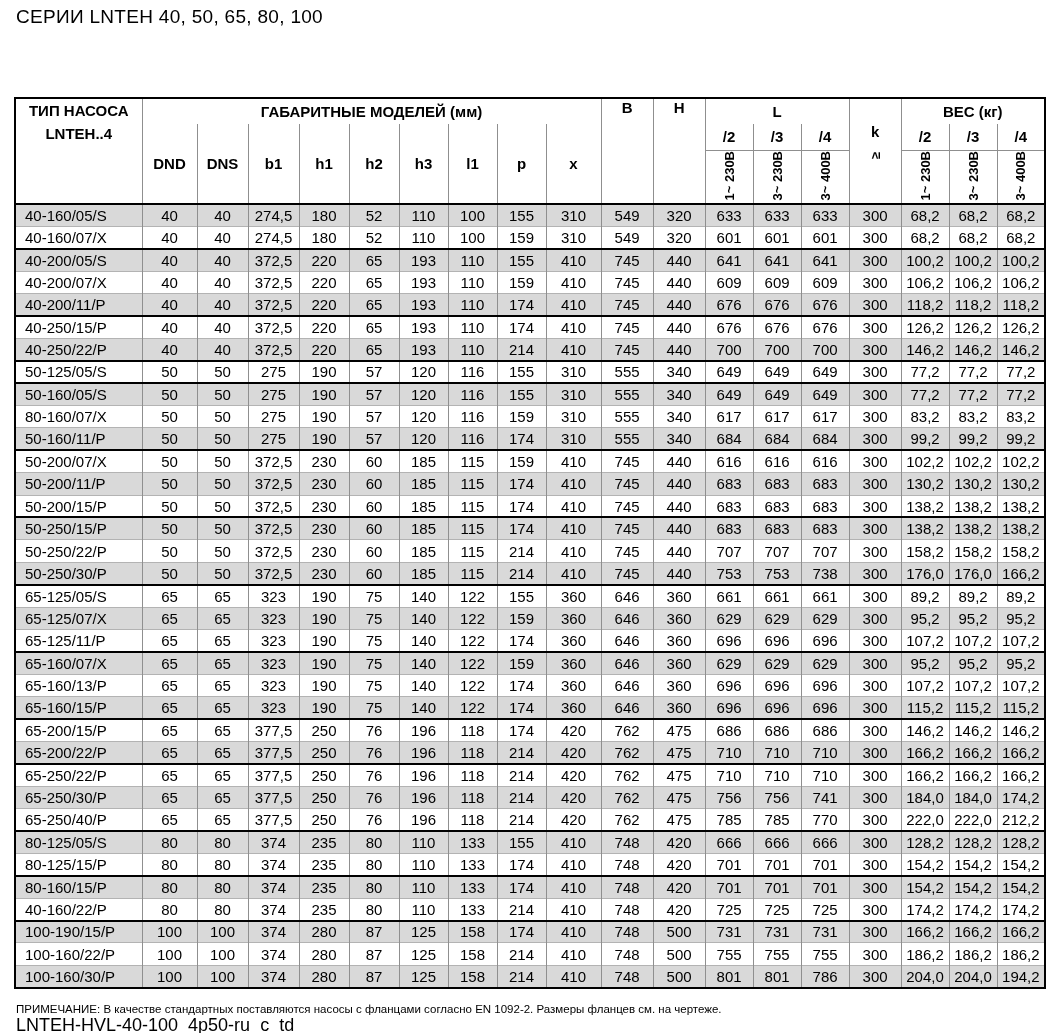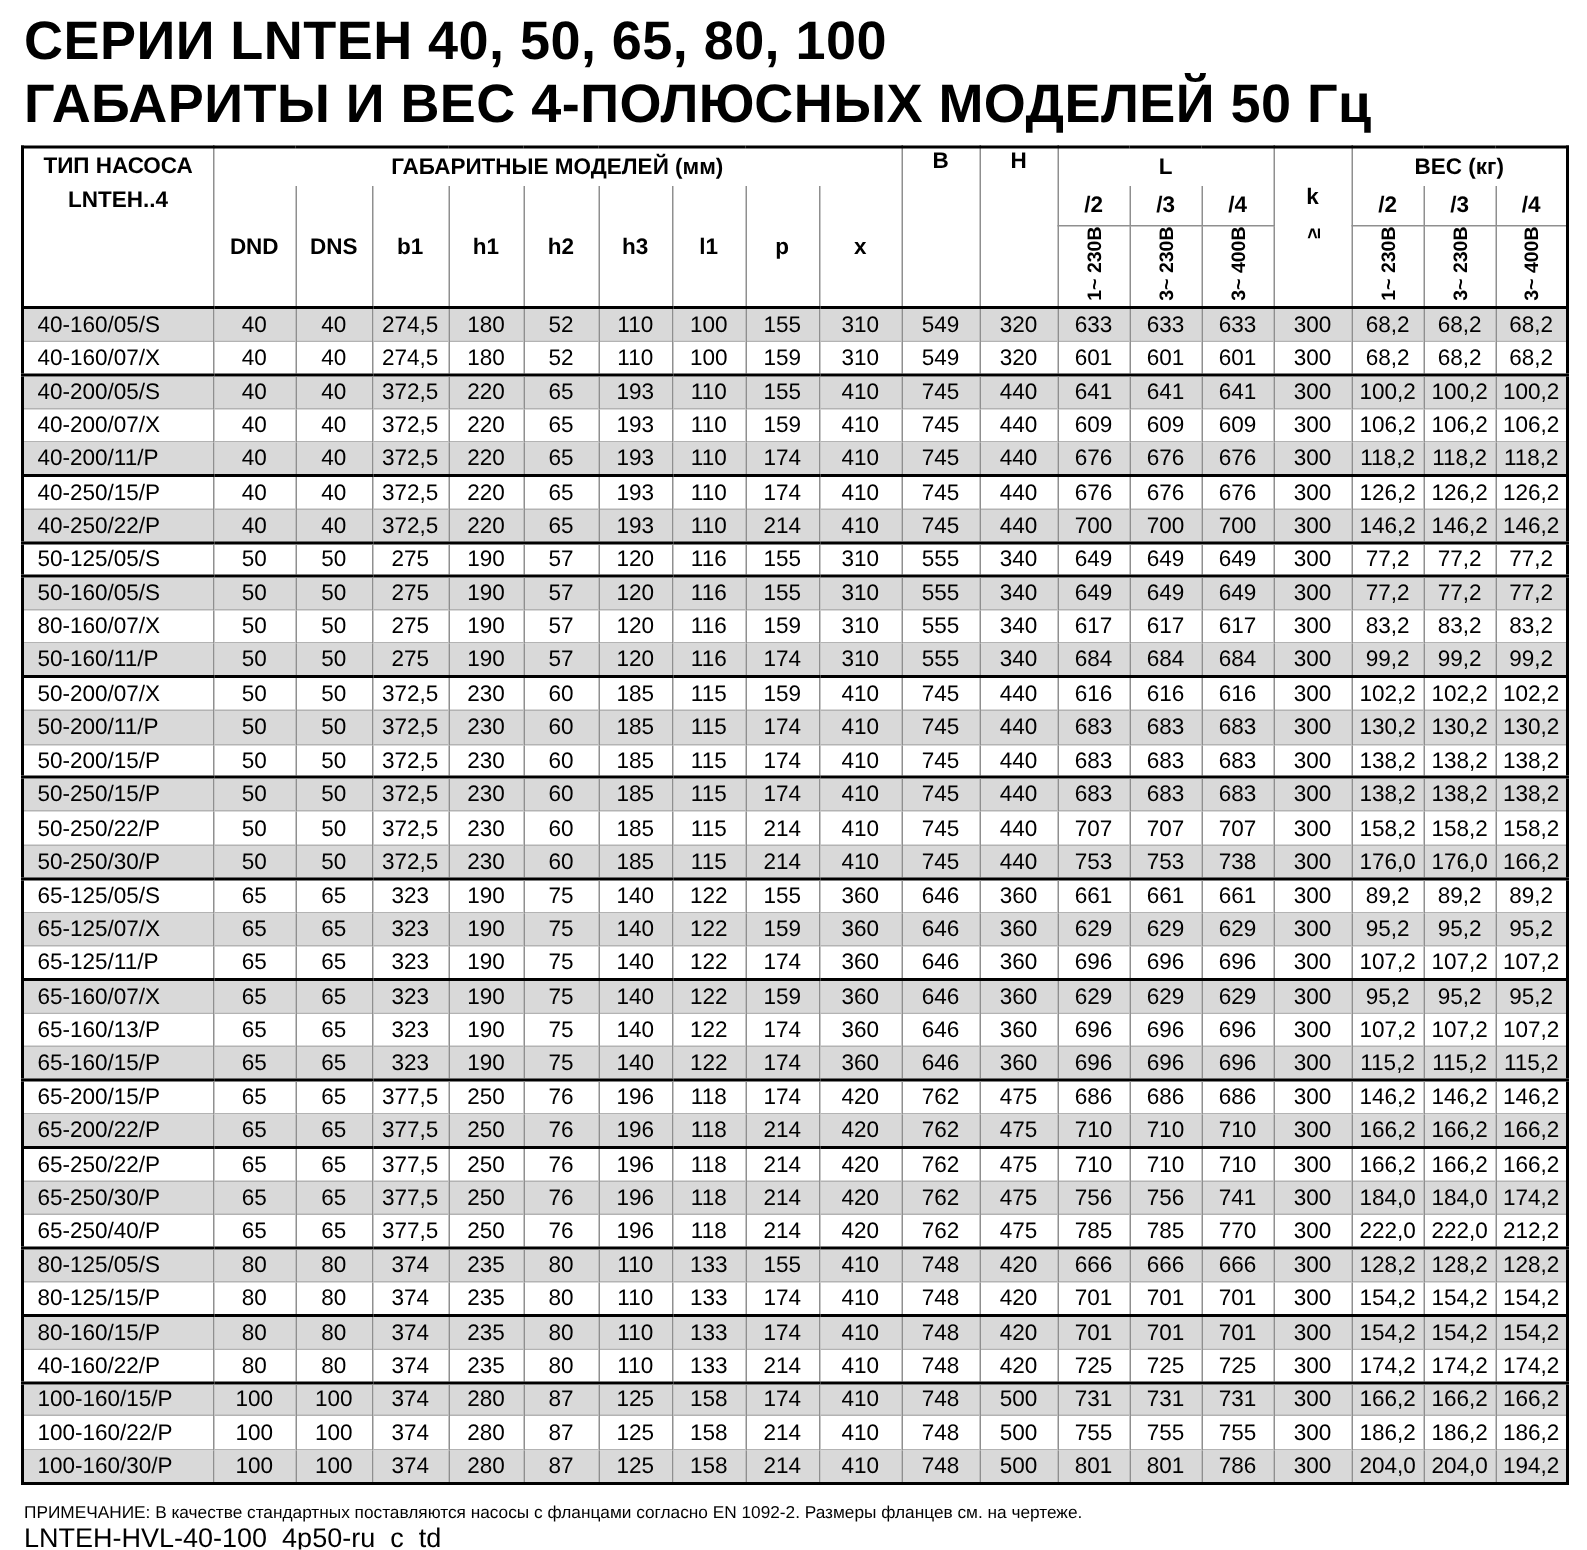--- a/index.html
+++ b/index.html
@@ -10,21 +10,21 @@
   }
   *{box-sizing:border-box;}
   html,body{margin:0;padding:0;}
   body{
     width:1058px;height:1033px;position:relative;background:#fff;
     font-family:"Liberation Sans","DejaVu Sans",sans-serif;color:#000;
     overflow:hidden;
   }
   .title{
     position:absolute;left:16px;top:6px;
-    font-size:36px;font-weight:700;line-height:1.17;letter-spacing:.3px;
+    font-size:19px;font-weight:400;line-height:1.17;letter-spacing:.3px;
     white-space:nowrap;
   }
   table.spec{
     position:absolute;left:14px;top:97px;width:1030px;
     border-collapse:collapse;table-layout:fixed;
     border:2px solid var(--heavy);
   }
   table.spec th,table.spec td{
     padding:0;font-size:15px;overflow:hidden;white-space:nowrap;
   }
@@ -68,21 +68,20 @@
     display:flex;justify-content:space-between;align-items:baseline;flex-direction:column;
   }
   .footer .note{font-size:11.5px;}
   .footer .docid{font-size:18px;}
 </style>
 </head>
 <body style="--stripe: #d9d9d9; --line: #8f8f8f; --heavy: #000000;">
 
 <div class="title">
   <div>СЕРИИ LNTEH 40, 50, 65, 80, 100</div>
-  <div>ГАБАРИТЫ И ВЕС 4-ПОЛЮСНЫХ МОДЕЛЕЙ 50 Гц</div>
 </div>
 
 <table class="spec">
   <colgroup>
     <col width="127">
       <col width="55">
       <col width="51">
       <col width="51">
       <col width="50">
     <col width="50">
@@ -811,21 +810,21 @@
         <td>420</td>
         <td>725</td>
         <td>725</td>
         <td>725</td>
         <td>300</td>
         <td>174,2</td>
         <td>174,2</td>
         <td>174,2</td>
       </tr>
       <tr class="group-start">
-        <td class="model">100-160/15/P</td>
+        <td class="model">100-190/15/P</td>
         <td>100</td>
         <td>100</td>
         <td>374</td>
         <td>280</td>
         <td>87</td>
         <td>125</td>
         <td>158</td>
         <td>174</td>
         <td>410</td>
         <td>748</td>

